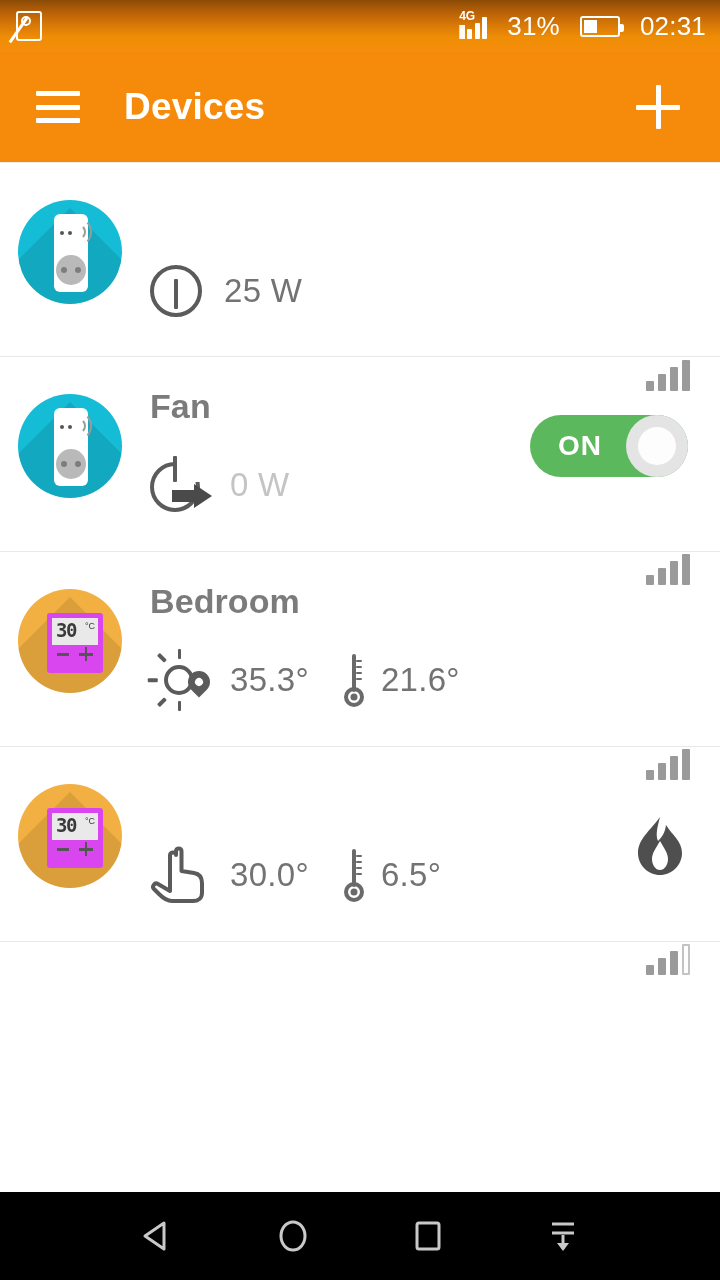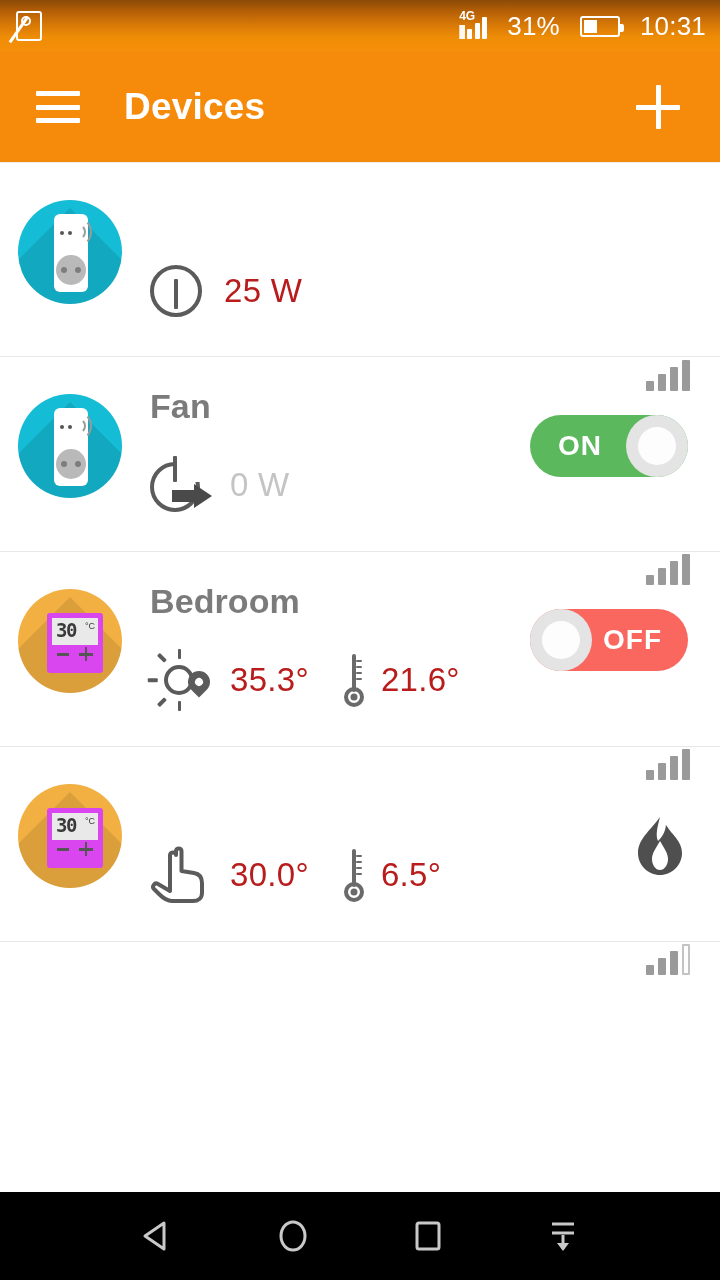--- a/index.html
+++ b/index.html
@@ -83,21 +83,21 @@
   .th-lcd span{ position:absolute; left:4px; top:1px; font-size:19px; font-weight:bold; color:#3a3a3a;
       font-family:"DejaVu Sans Mono", monospace; letter-spacing:-1.5px; }
   .th-lcd em{ position:absolute; right:3px; top:3px; font-size:9px; font-style:normal; color:#3a3a3a; }
   .th-minus{ position:absolute; left:10px; top:40px; width:12px; height:2.5px; background:#555; }
   .th-plus{ position:absolute; right:10px; top:34px; width:14px; height:14px; }
   .th-plus:before{ content:""; position:absolute; left:0; top:6px; width:14px; height:2.5px; background:#555;}
   .th-plus:after{ content:""; position:absolute; top:0; left:5.8px; width:2.5px; height:14px; background:#555;}
 
   .dev-name{ position:absolute; left:150px; top:30px; font-size:34px; font-weight:bold; color:#7b7b7b; letter-spacing:.1px;}
   .dev-meta{ position:absolute; left:150px; top:98px; display:flex; align-items:center; height:60px; }
-  .meta-val{ font-size:33px; color:#b91c1c; letter-spacing:.3px; }
+  .meta-val{ font-size:33px; color:#737373; letter-spacing:.3px; }
   .meta-val.dim{ color:#c4c4c4; }
 
   .ico{ position:relative; flex:0 0 auto; }
 
   
   .ico-power{ width:52px; height:52px; border:4px solid #5b5b5b; border-radius:50%; margin-right:22px;}
   .ico-power:before{ content:""; position:absolute; left:50%; top:10px; margin-left:-2px;
      width:4px; height:30px; background:#5b5b5b; border-radius:1px;}
 
   
@@ -168,21 +168,21 @@
       <span class="sig-bars">
         <i style="height:10px"></i>
           <i style="height:16px"></i>
           <i style="height:22px"></i>
       </span>
     </span>
     <span class="pct">31%</span>
     <span class="batt">
         <i style="width:13px"></i>
       </span>
-    <span class="clock">10:31</span>
+    <span class="clock">02:31</span>
   </div>
 </div>
 
 <div class="appbar">
   <div class="hamburger">
     <span></span>
       <span></span>
       <span></span>
   </div>
   <div class="appbar-title">Devices</div>
@@ -233,24 +233,20 @@
           <span class="arrow"></span>
           <span class="head"></span>
         </span>
         <span class="meta-val dim">0 W</span>
       </div>
       <div class="bars">
         <i class="" style="height:10px"></i>
         <i class="" style="height:17px"></i>
         <i class="" style="height:24px"></i>
         <i class="" style="height:31px"></i>
-      </div>
-      <div class="toggle off">
-        <span class="lbl">OFF</span>
-        <span class="knob"></span>
       </div>
     </div>
     <div class="row">
       <div class="avatar av-thermo">
         <span class="av-shadow"></span>
         <span class="th-body">
           <span class="th-lcd">
             <span>30</span>
             <em>°C</em>
           </span>

